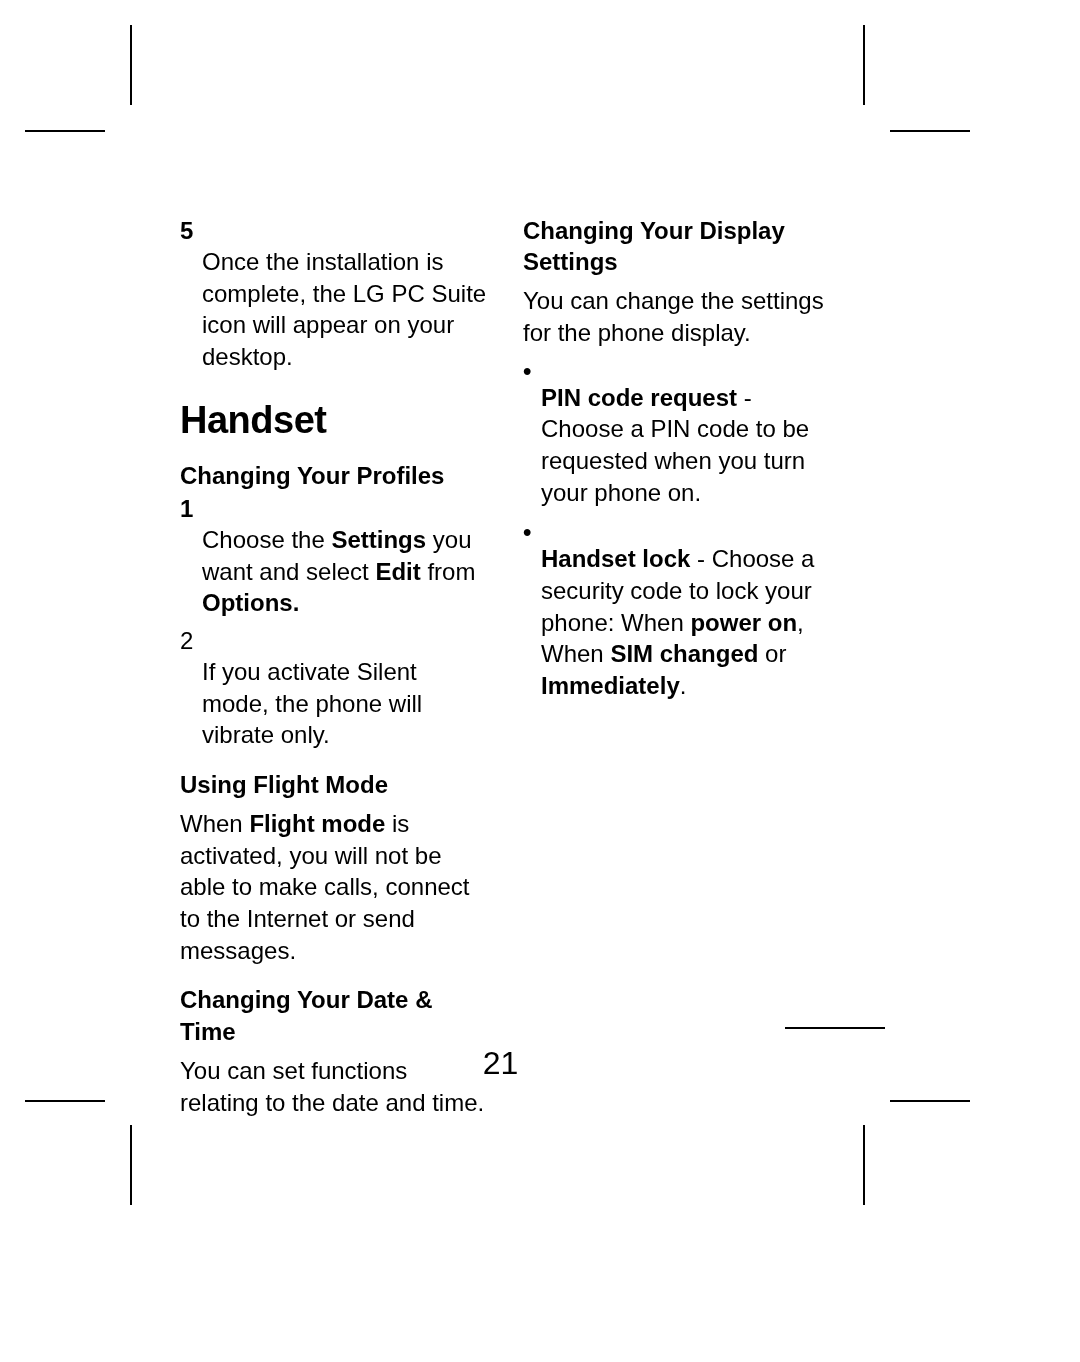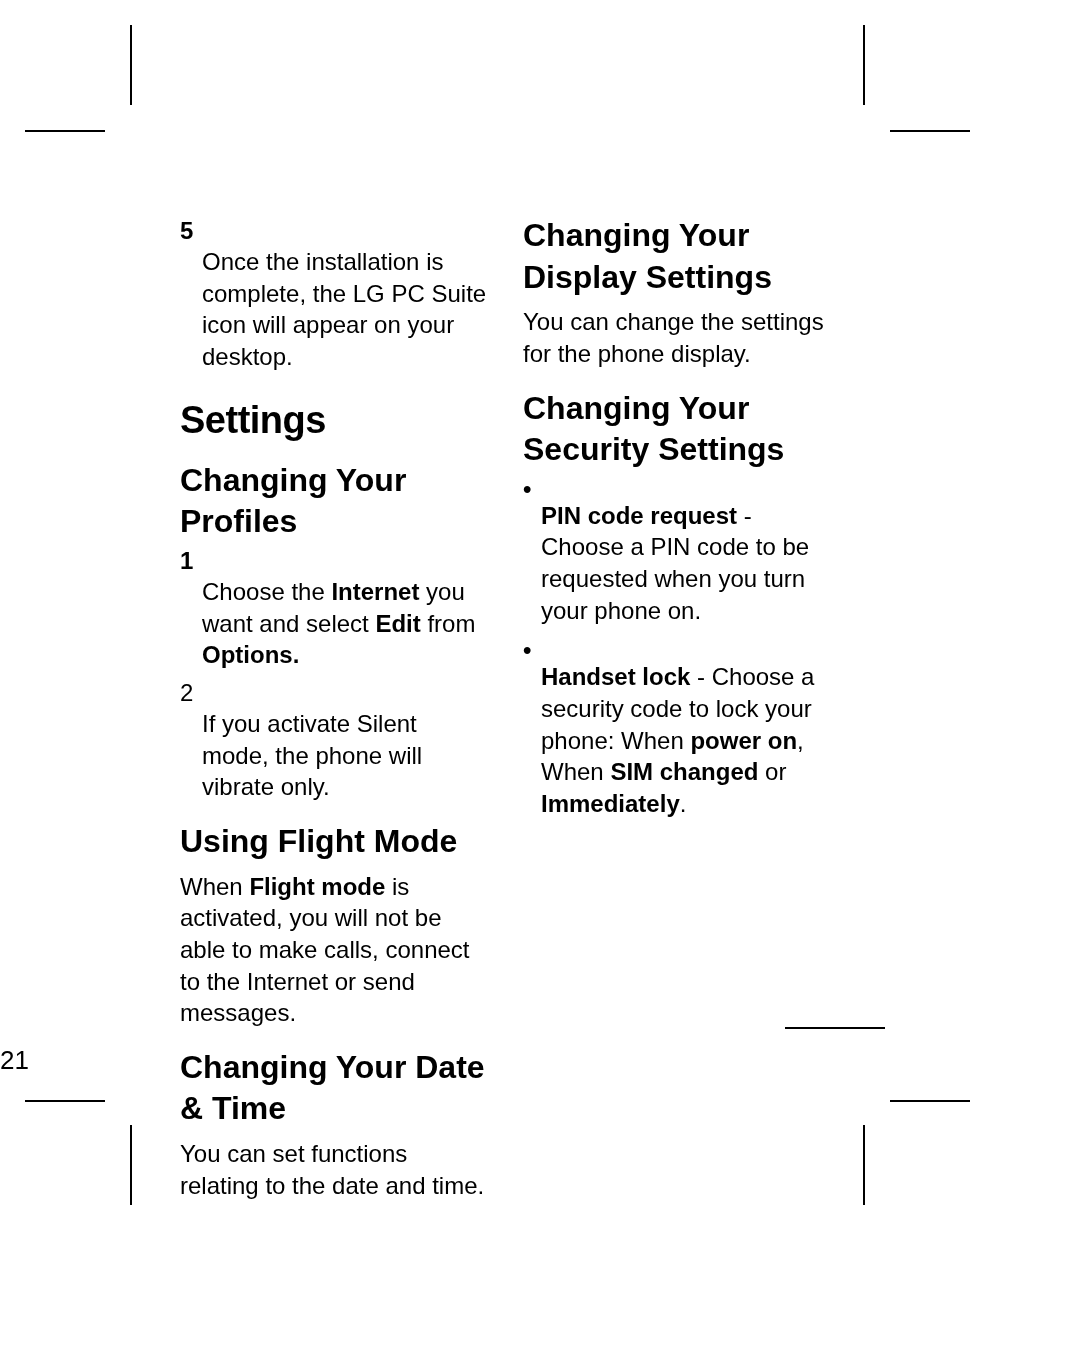--- a/index.html
+++ b/index.html
@@ -53,21 +53,21 @@
   }
   .num-item .t { flex: 1; margin-top: 31px; }
 
   h1.section {
     font-size: 38px;
     font-weight: 700;
     margin: 26px 0 10px 0;
     letter-spacing: -0.5px;
   }
   h2.sub {
-    font-size: 32px;
+    font-size: 24px;
     font-weight: 700;
     margin: 18px 0 2px 0;
     line-height: 1.3;
   }
   p.body {
     font-size: 24px;
     line-height: 1.32;
     margin: 8px 0 6px 0;
   }
   .b { font-weight: 700; }
@@ -83,23 +83,23 @@
     width: 18px;
     flex: 0 0 18px;
   }
   .bullet .t { flex: 1; margin-top: 27px; }
 
   .page-number {
     position: absolute;
     left: 0;
     right: 0;
     top: 1045px;
-    text-align: left;
+    text-align: center;
     padding-right: 79px;
-    font-size: 26px;
+    font-size: 32px;
   }
   .page-number::before {
     
     content: "";
     display: block;
     position: absolute;
     right: 195px;
     top: -18px;
     width: 100px;
     height: 2px;
@@ -120,28 +120,28 @@
 
 <div class="page">
 
   <div class="col">
 
     <div class="num-item">
       <div class="n">5</div>
       <div class="t">Once the installation is complete, the LG PC Suite icon will appear on your desktop.</div>
     </div>
 
-    <h1 class="section">Settings</h1>
+    <h1 class="section">Handset</h1>
 
     <h2 class="sub">Changing Your Profiles</h2>
 
     <div class="num-item">
       <div class="n">1</div>
       <div class="t">
-        <span>Choose the </span><span class="b">Internet</span><span> you want and select </span><span class="b">Edit</span><span> from </span><span class="b">Options.</span>
+        <span>Choose the </span><span class="b">Settings</span><span> you want and select </span><span class="b">Edit</span><span> from </span><span class="b">Options.</span>
       </div>
     </div>
 
     <div class="num-item">
       <div class="n" style="font-weight:400">2</div>
       <div class="t">If you activate Silent mode, the phone will vibrate only.</div>
     </div>
 
     <h2 class="sub">Using Flight Mode</h2>
     <p class="body">
@@ -151,21 +151,20 @@
     <h2 class="sub">Changing Your Date &amp; Time</h2>
     <p class="body">You can set functions relating to the date and time.</p>
 
   </div>
 
   <div class="col">
 
     <h2 class="sub" style="margin-top:0">Changing Your Display Settings</h2>
     <p class="body">You can change the settings for the phone display.</p>
 
-    <h2 class="sub">Changing Your Security Settings</h2>
 
     <div class="bullet">
       <div class="dot">•</div>
       <div class="t">
         <span class="b">PIN code request</span><span> - Choose a PIN code to be requested when you turn your phone on.</span>
       </div>
     </div>
 
     <div class="bullet">
       <div class="dot">•</div>

